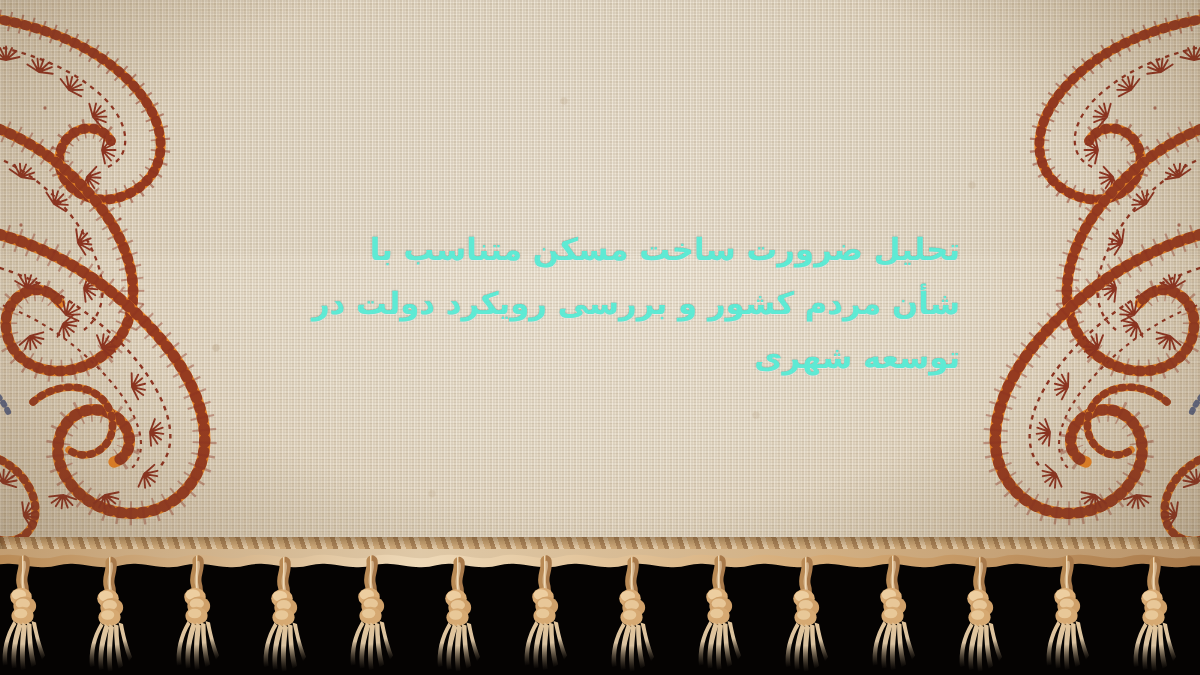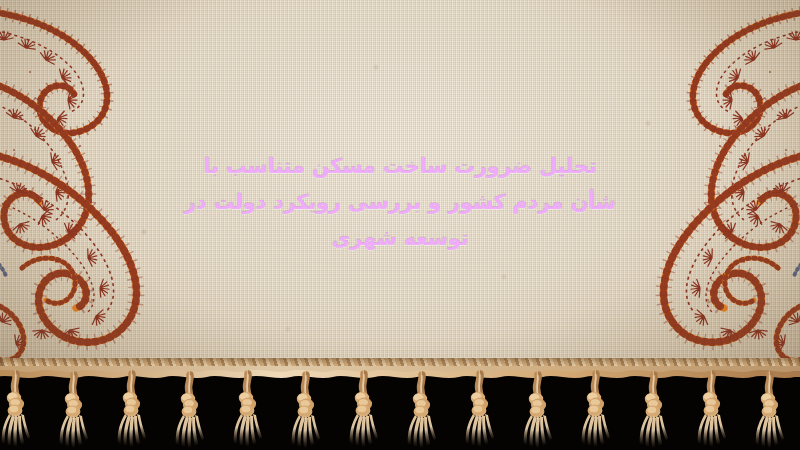--- a/index.html
+++ b/index.html
@@ -67,23 +67,22 @@
   
   .orn{position:absolute;top:0;width:236px;height:374px;}
   .orn.left{left:-16px;}
   .orn.right{right:-16px;transform:scaleX(-1);}
   .orn svg{display:block;width:100%;height:100%;}
 
   
   .title{
     position:absolute;
     left:160px;right:160px;top:148px;
-    text-align:center;
     direction:rtl;
-    color:#f0abfc;
+    color:#5eead4;
     font-family:"DejaVu Sans", sans-serif;
     font-size:20.5px;
     font-weight:700;
     line-height:36px;
     letter-spacing:0px;
     text-shadow:0 1px 0 rgba(255,255,255,.45), 0 0 1px rgba(0,0,0,.35);
     white-space:pre-line;
   }
 
   

